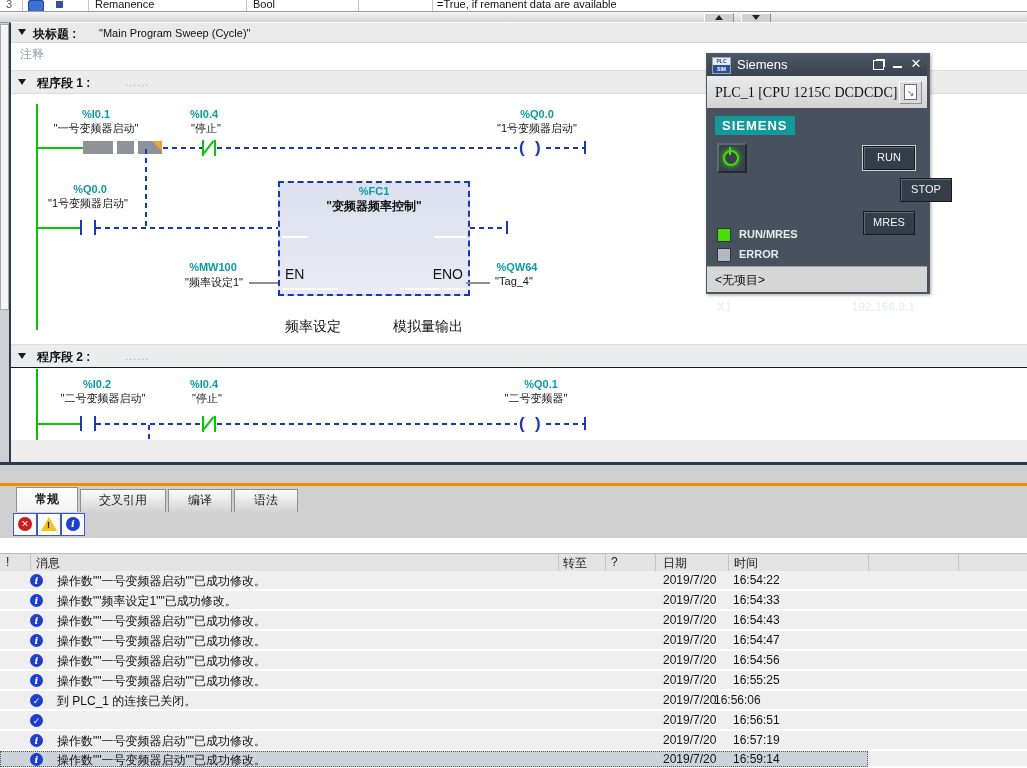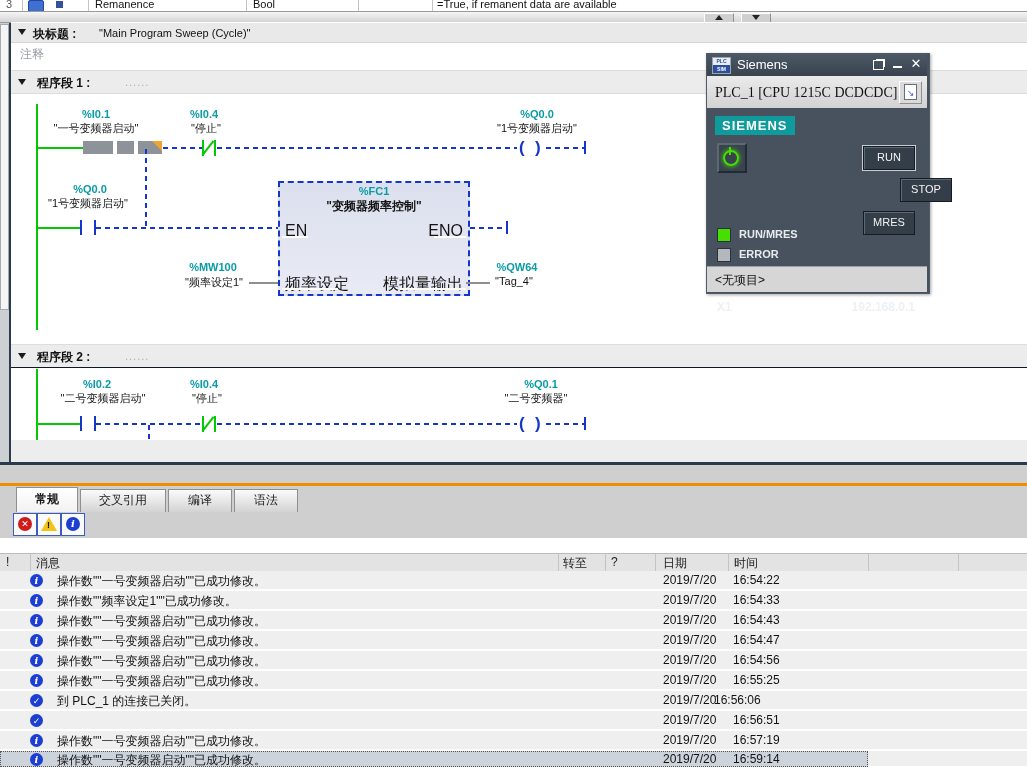--- a/index.html
+++ b/index.html
@@ -23,21 +23,21 @@
   .barB{width:2px;height:15px;background:#1535cd;}
   .barG{width:2px;height:16px;background:#05c805;}
   .slash{width:2px;height:18px;background:#05c805;transform:rotate(38deg);}
   .paren{font-size:17px;font-weight:bold;color:#1535cd;line-height:17px;}
   .tick{width:2px;height:13px;background:#1535cd;}
   .grayln{height:2px;background:#8f8f8f;}
   .dragbox{height:13px;background:#8d9399;}
   
   .fcblock{border:2px dashed #1535cd;background:linear-gradient(#dce0ee,#e8ebf4);}
   .wul{height:2px;background:#fff;}
-  .fctext{font-size:16px;color:#141414;white-space:nowrap;}
+  .fctext{font-size:14px;color:#141414;white-space:nowrap;margin-top:44px;}
   
   #plcsim{left:706px;top:53px;width:222px;height:239px;border:1px solid #505b68;box-shadow:1px 1px 3px rgba(0,0,0,.35);background:#47525e;}
   .ps-btn{width:50px;height:22px;background:#343e49;border:1px solid #141b23;box-shadow:inset 1px 1px 0 #5d6975;color:#f2f2f2;font-size:11px;text-align:center;line-height:21px;}
   .ind{width:12px;height:12px;border:1px solid #2a323c;}
   .ps-ind-label{color:#e8ebee;font-size:11px;font-weight:bold;}
   
   .tab{top:489px;height:22px;background:linear-gradient(#fbfbfb,#d3d3d3);border:1px solid #8f8f8f;border-bottom:none;font-size:12px;text-align:center;line-height:21px;color:#1a1a1a;}
   .tab.active{top:487px;height:24px;background:linear-gradient(#ffffff,#f2f2f2);font-weight:bold;line-height:23px;}
   .fbtn{width:22px;height:21px;background:#fafafa;border:1px solid #3a5cc0;}
   .hdrcell{font-size:12px;color:#1a1a1a;}

